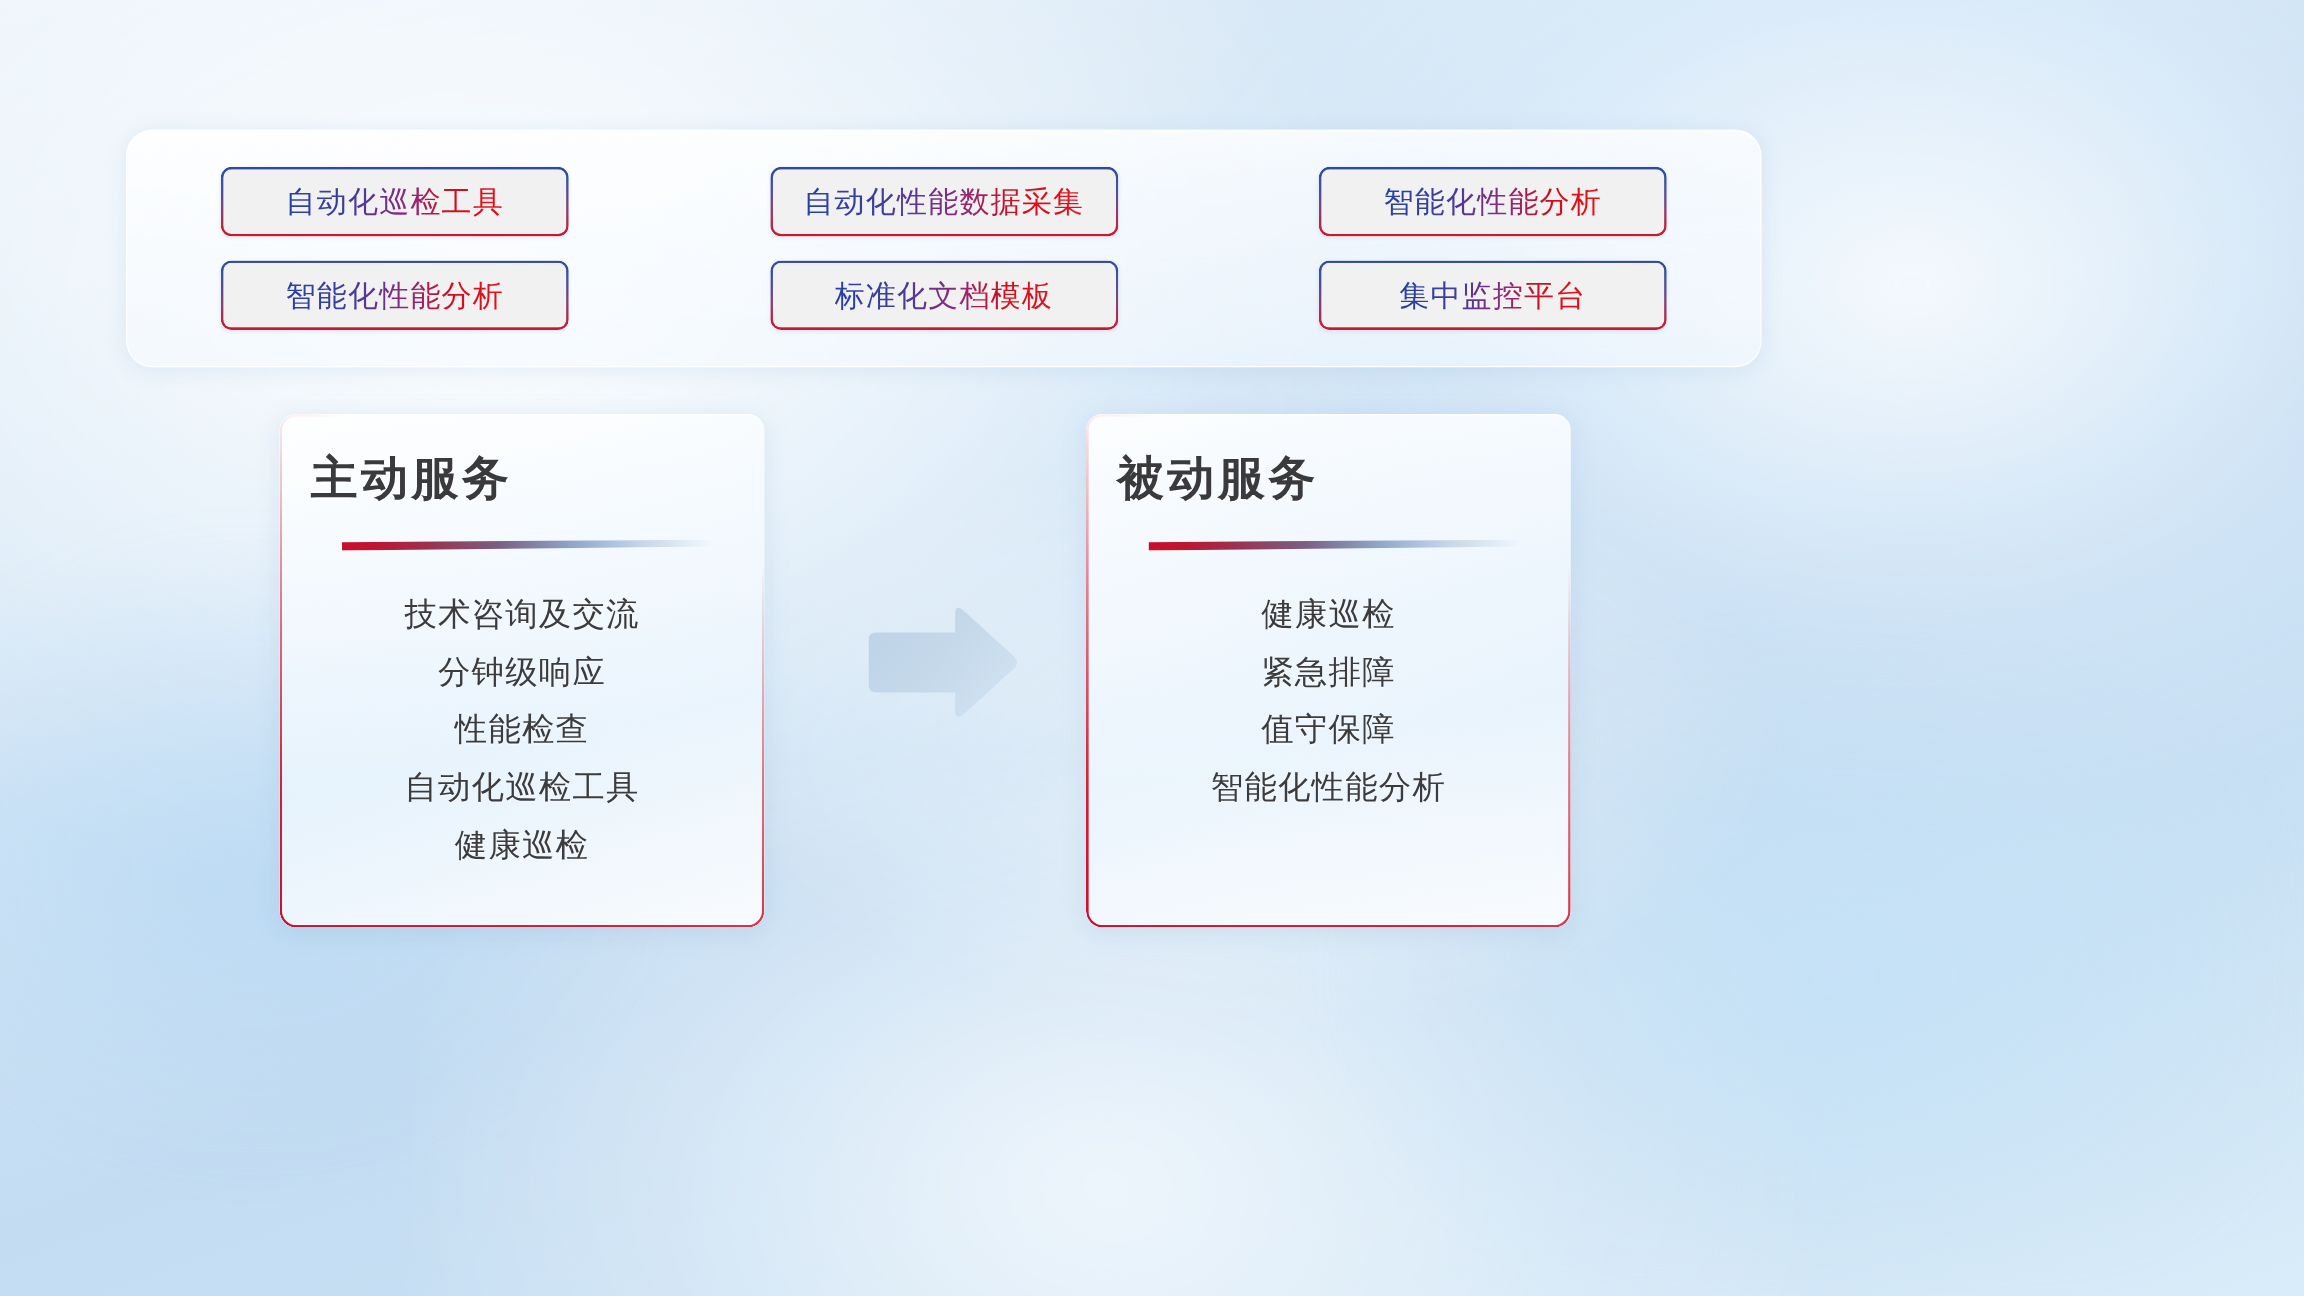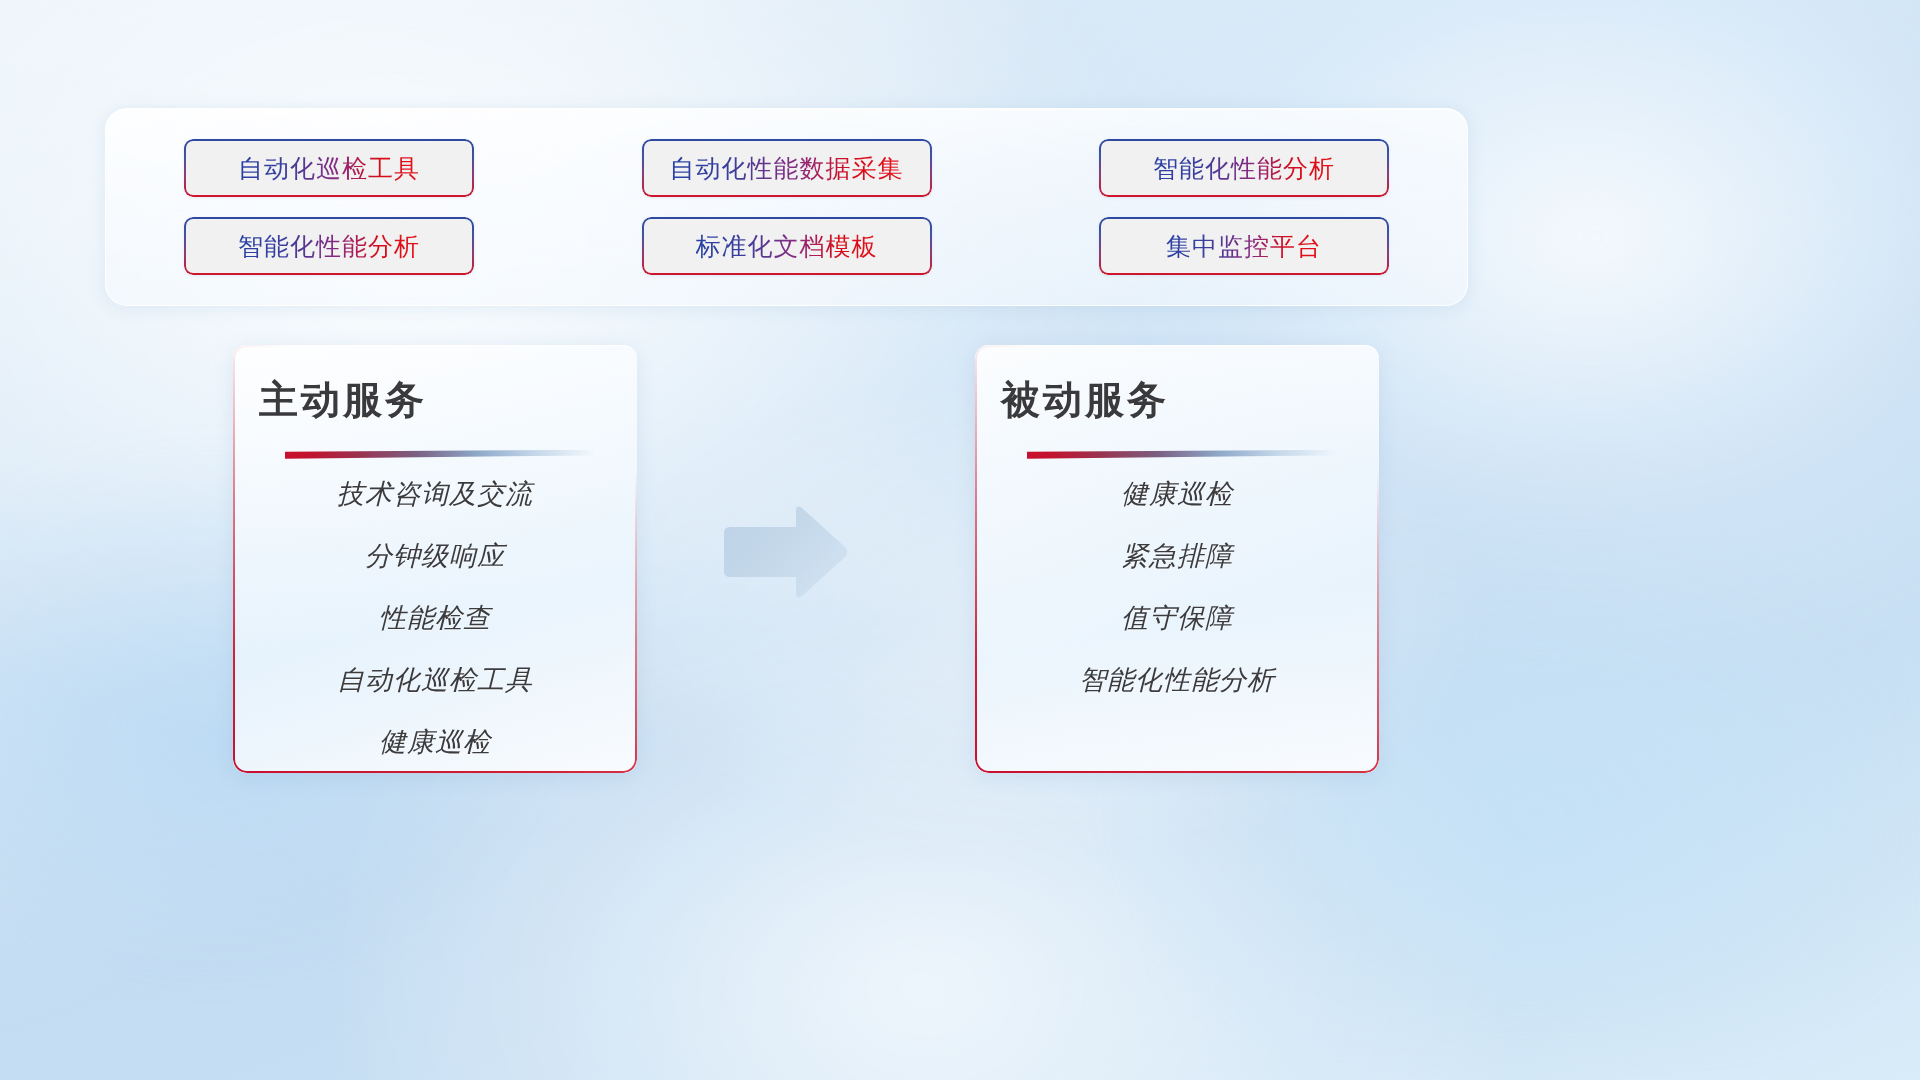--- a/index.html
+++ b/index.html
@@ -93,21 +93,21 @@
 
   
   .card{
     position:absolute; top:345px; width:404px; height:428px;
     border-radius:14px;
     background:linear-gradient(168deg, rgba(255,255,255,.92) 0%, rgba(247,251,255,.86) 28%, rgba(238,247,254,.80) 62%, rgba(252,253,255,.92) 100%);
     box-shadow:0 4px 20px rgba(120,158,200,.18), inset 0 1px 0 rgba(255,255,255,.95);
     overflow:hidden;
   }
   .card.left{ left:233px; }
-  .card.right{ left:975px; }
+  .card.right{ left:905px; }
   
   .card::before{
     content:""; position:absolute; inset:0; border-radius:14px;
     padding:2px;
     background:
       linear-gradient(200deg, rgba(208,20,42,0) 0%, rgba(208,20,42,0) 22%, rgba(208,20,42,.55) 52%, rgba(208,20,42,.95) 80%, #c8102e 100%);
     -webkit-mask:linear-gradient(#000 0 0) content-box, linear-gradient(#000 0 0);
     -webkit-mask-composite:xor;
     mask:linear-gradient(#000 0 0) content-box, linear-gradient(#000 0 0);
     mask-composite:exclude;
@@ -118,21 +118,21 @@
     text-align:left; font-size:39px; font-weight:700; color:#3a3a3c;
     letter-spacing:3px; line-height:1.2; margin-top:4px;
     text-shadow:0 1px 1px rgba(255,255,255,.7);
   }
   .divider-wrap{ position:relative; height:22px; margin-top:20px; }
   .divider{
     position:absolute; left:26px; right:16px; top:6px; height:9px;
     background:linear-gradient(90deg,#c8102e 0%, #c2132f 8%, #9a3350 24%, #7a5f82 42%, #8ea8c9 62%, #c3d6e9 80%, rgba(236,244,250,0) 100%);
     clip-path:polygon(0% 22%, 100% 0%, 100% 62%, 0% 100%);
   }
-  .card-list{ margin-top:10px; display:flex; flex-direction:column; gap:26px;font-style:italic; }
+  .card-list{ margin-top:28px; display:flex; flex-direction:column; gap:12px; }
   .card-list-item{
     text-align:center; font-size:27px; color:#3c3c3e; letter-spacing:1px;
     text-shadow:0 1px 1px rgba(255,255,255,.6);
   }
 
   
   .arrow{
     position:absolute; left:714px; top:503px; width:136px; height:98px;
   }
   .arrow svg{ display:block; width:100%; height:100%; }

